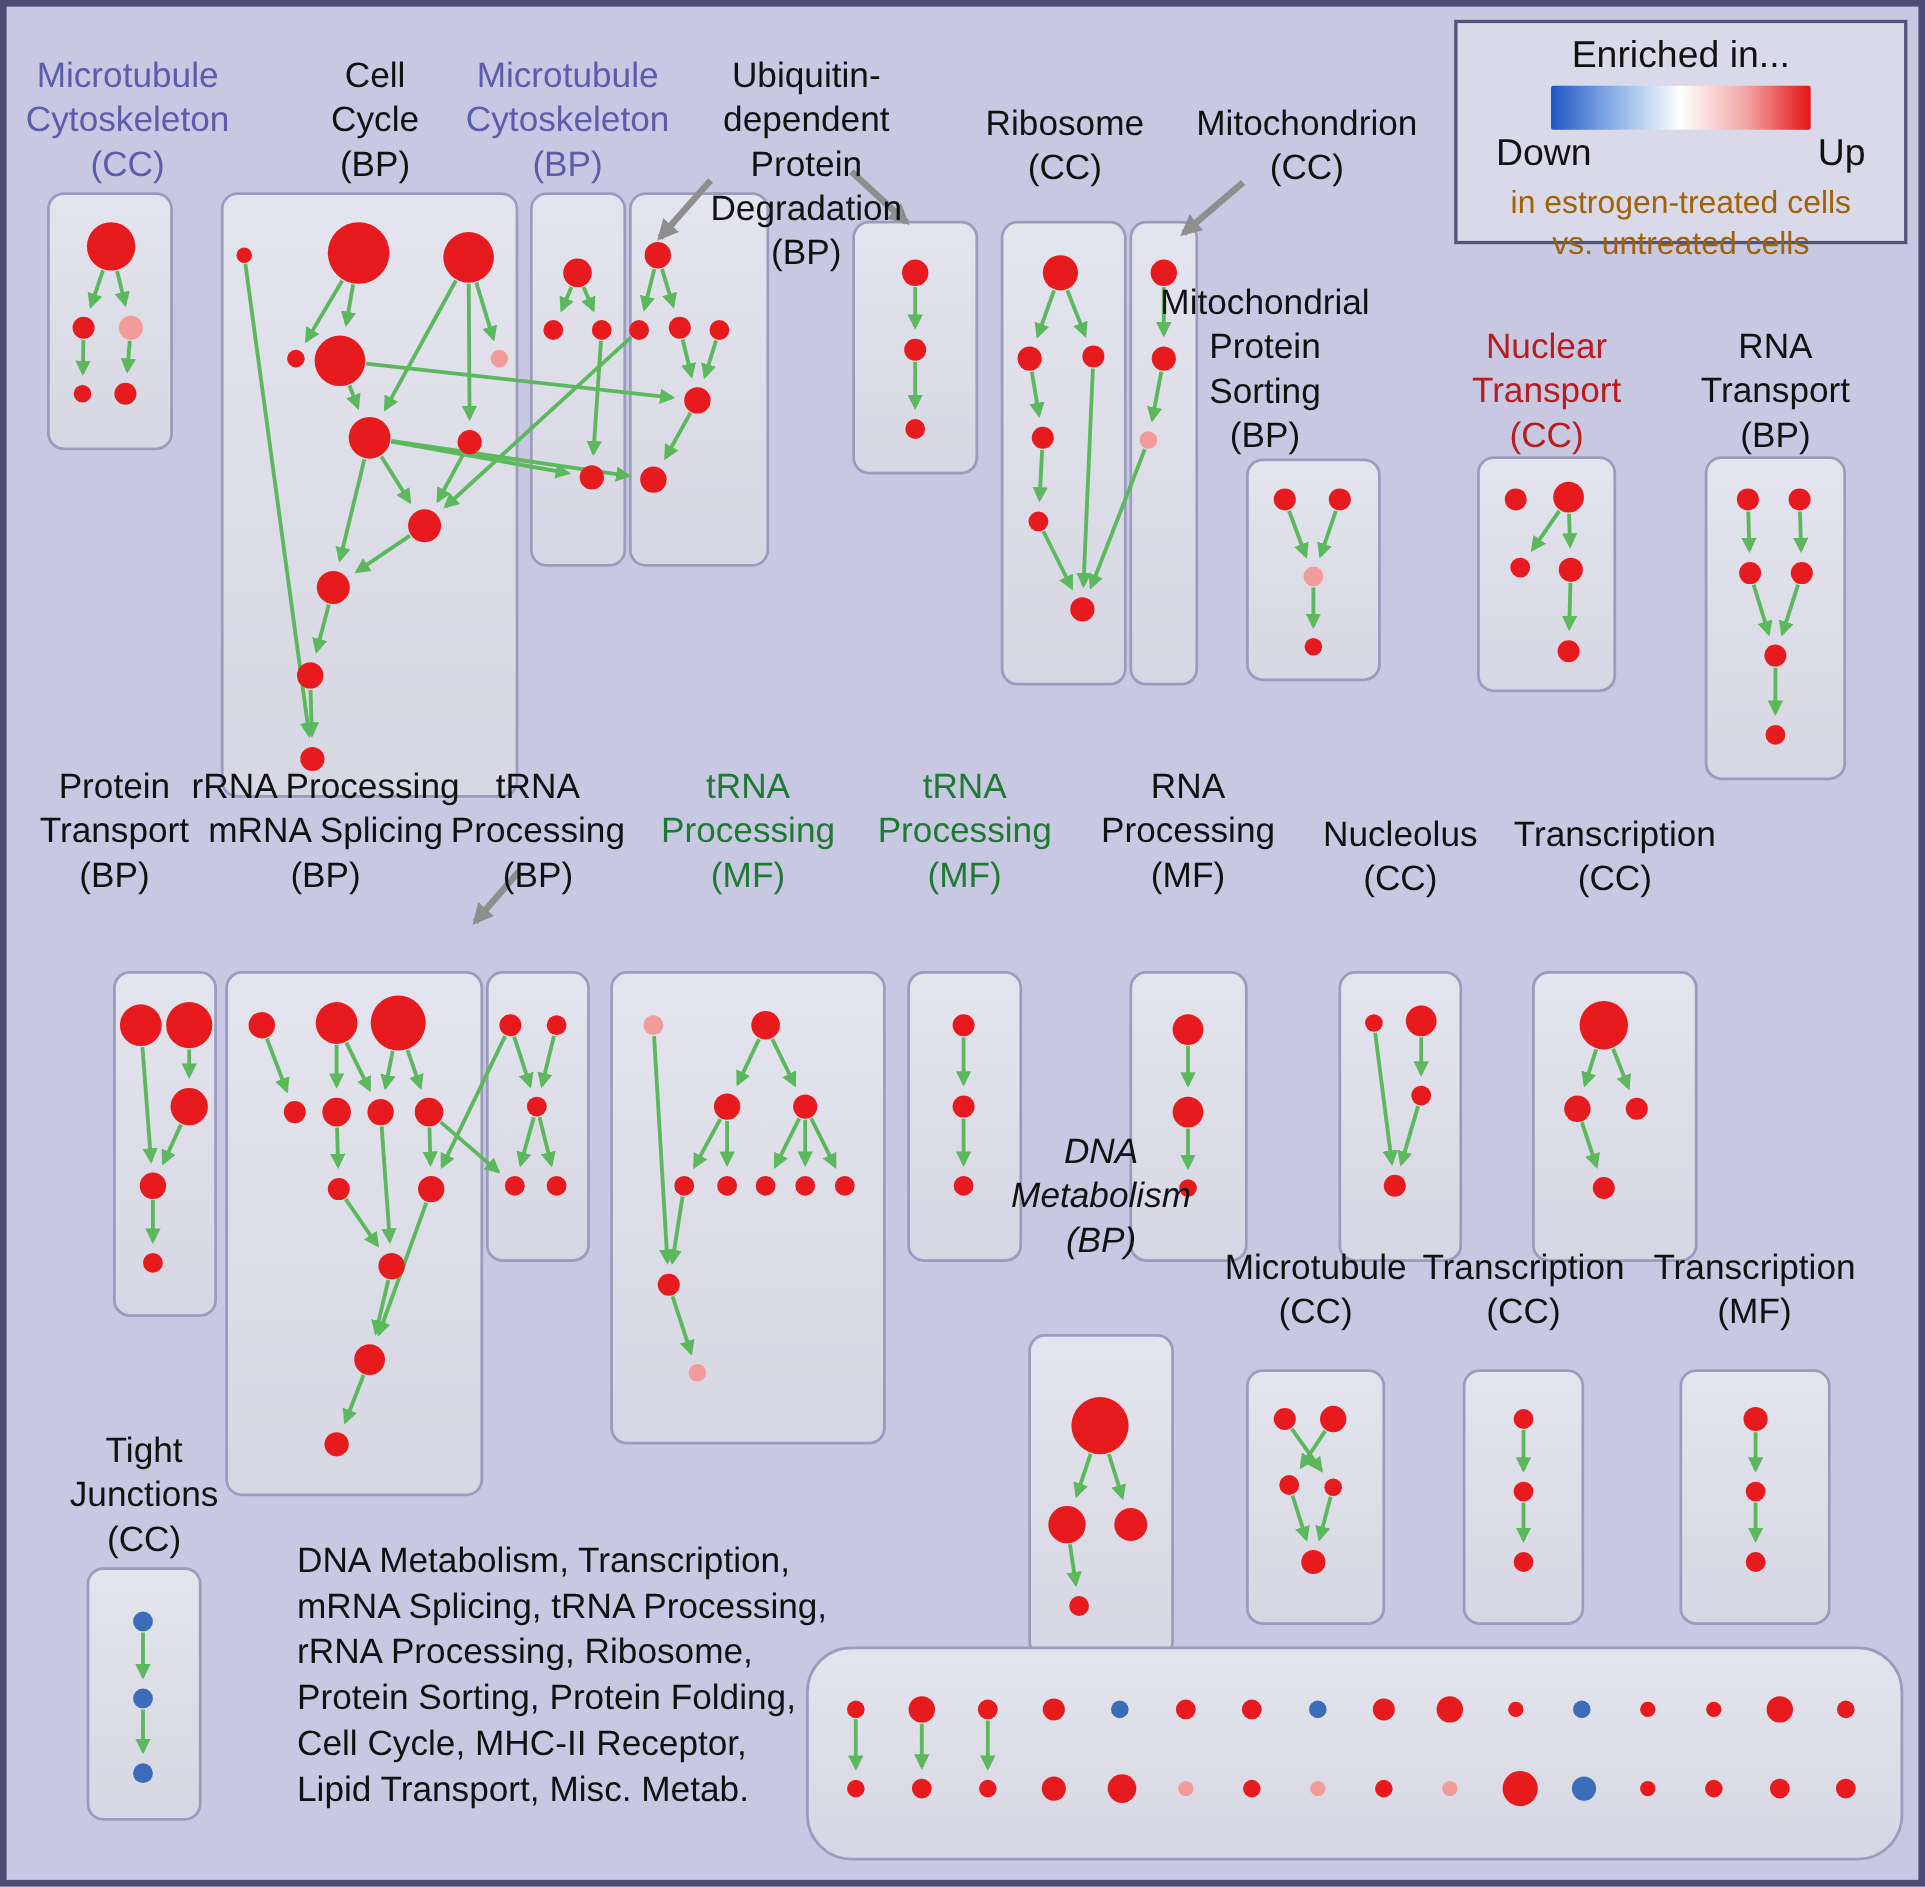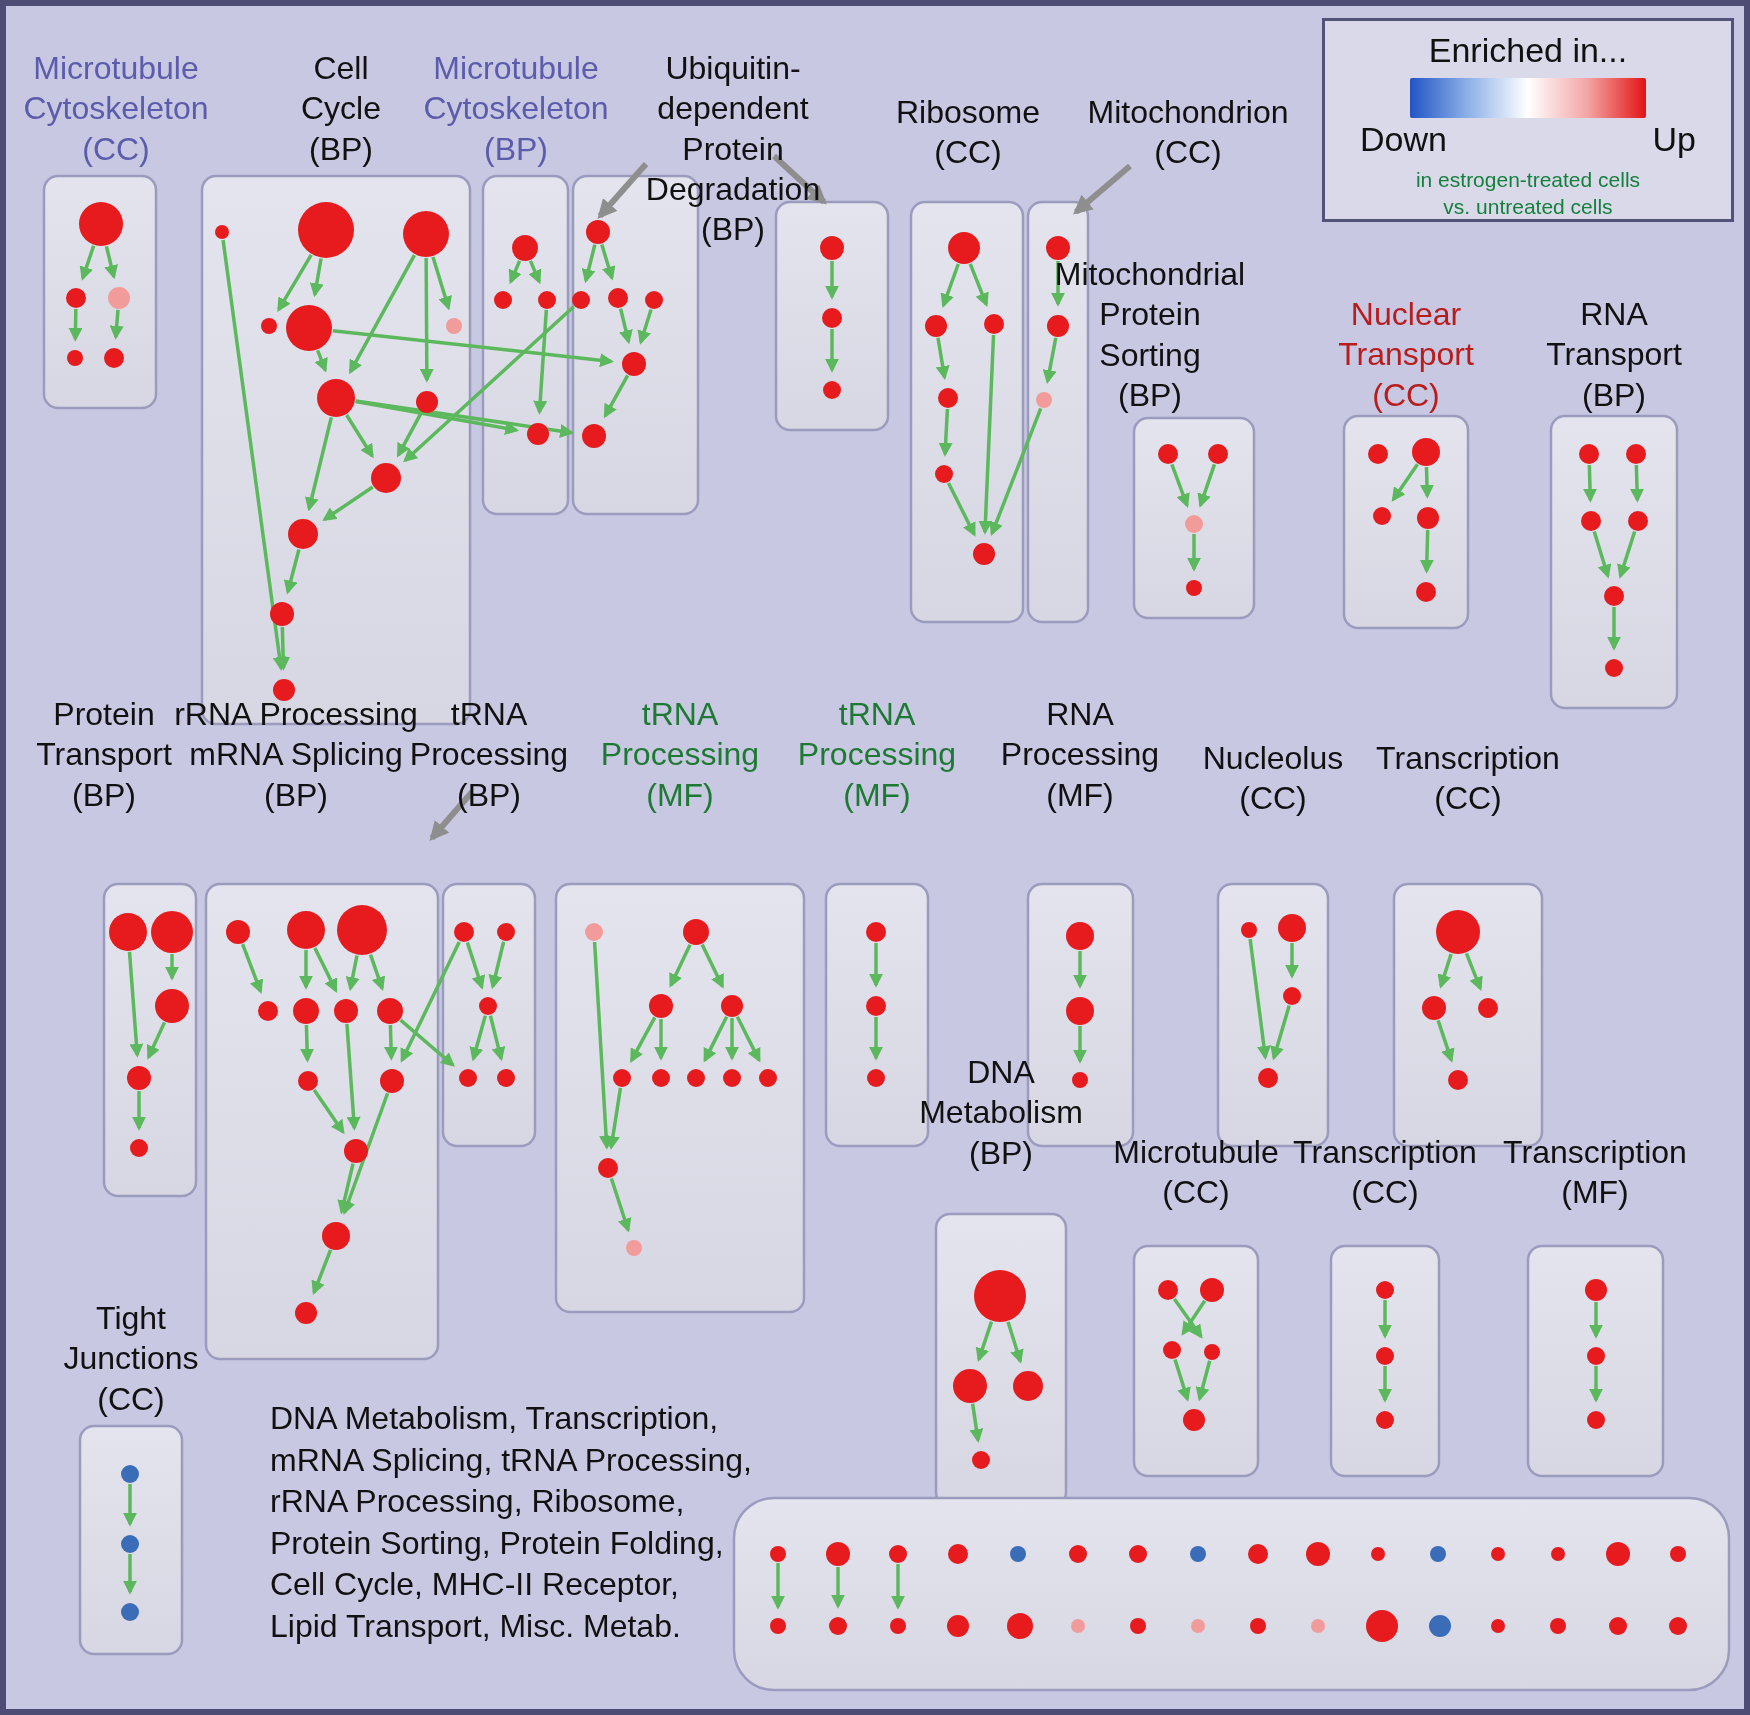--- a/index.html
+++ b/index.html
@@ -18,21 +18,21 @@
   }
   .legend{
     position:absolute;left:1316px;top:12px;width:412px;height:204px;
     background:var(--legend-fill,#d9d9e9);
     border:3px solid var(--legend-stroke,#53537a);
     text-align:center;
   }
   .legend-title{font-size:34px;margin-top:10px;color:#111}
   .legend-bar{width:236px;height:40px;margin:8px auto 0;border-radius:2px}
   .legend-row{display:flex;justify-content:space-between;width:336px;margin:2px auto 0;font-size:34px;color:#111}
-  .legend-sub{font-size:21px;line-height:1.28;color:#15803d}
+  .legend-sub{font-size:29px;line-height:1.28;color:#a16207}
   .legend-sub.first{margin-top:8px}
   .misc{
     position:absolute;left:264px;top:1392px;width:520px;
     font-size:32px;line-height:1.3;white-space:pre-line;color:#111;text-align:left;
   }
 </style>
 </head>
 <body>
 
 <svg id="diagram" width="1750" height="1715" viewBox="0 0 1750 1715">
@@ -381,21 +381,21 @@
 <div class="lbl" style="left: 751px; top: 688px; color: rgb(30, 122, 51);">tRNA
 Processing
 (MF)</div>
 <div class="lbl" style="left: 954px; top: 688px; color: rgb(17, 17, 17);">RNA
 Processing
 (MF)</div>
 <div class="lbl" style="left: 1147px; top: 732px; color: rgb(17, 17, 17);">Nucleolus
 (CC)</div>
 <div class="lbl" style="left: 1342px; top: 732px; color: rgb(17, 17, 17);">Transcription
 (CC)</div>
-<div class="lbl" style="left: 875px; top: 1046px; color: rgb(17, 17, 17);">DNA
+<div class="lbl" style="left: 875px; top: 1020px; color: rgb(17, 17, 17); font-style: italic;">DNA
 Metabolism
 (BP)</div>
 <div class="lbl" style="left: 1070px; top: 1126px; color: rgb(17, 17, 17);">Microtubule
 (CC)</div>
 <div class="lbl" style="left: 1259px; top: 1126px; color: rgb(17, 17, 17);">Transcription
 (CC)</div>
 <div class="lbl" style="left: 1469px; top: 1126px; color: rgb(17, 17, 17);">Transcription
 (MF)</div>
 <div class="lbl" style="left: 5px; top: 1292px; color: rgb(17, 17, 17);">Tight
 Junctions

